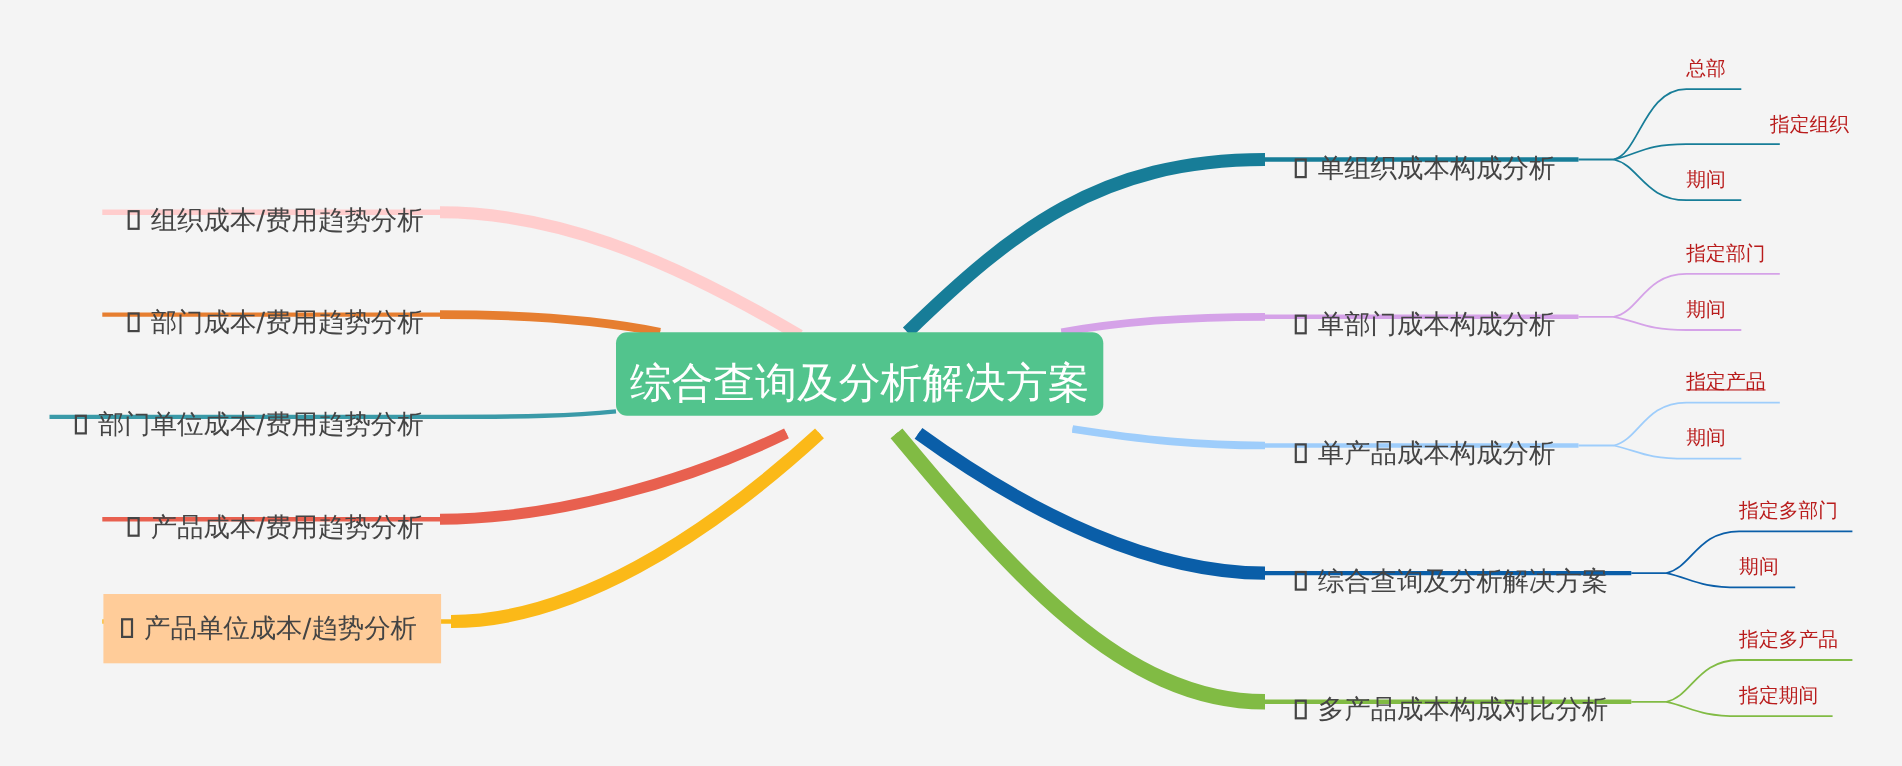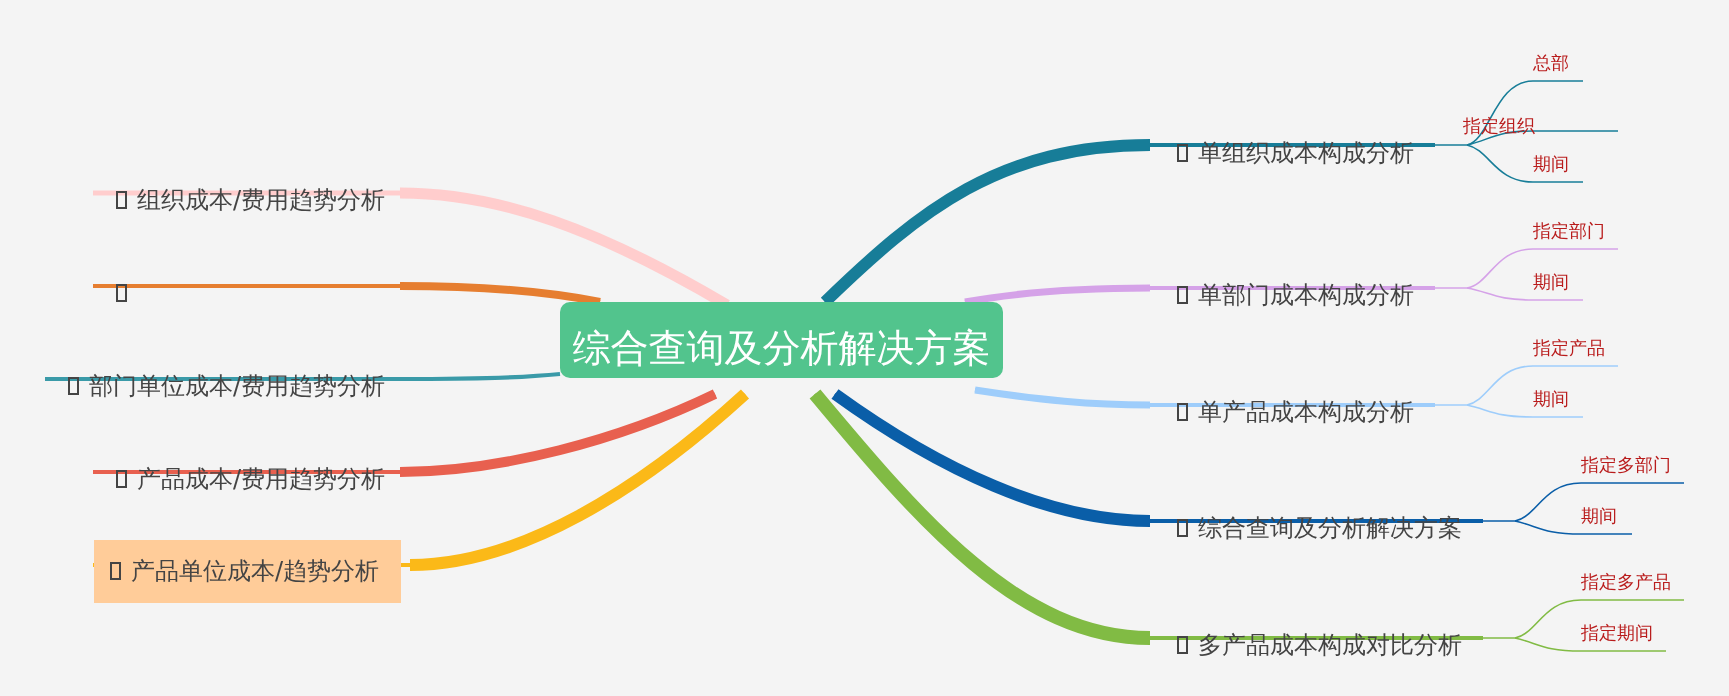--- a/index.html
+++ b/index.html
@@ -78,21 +78,21 @@
     <path d="M1515 638 C1538 643, 1543 651, 1581 651 L1666 651"></path>
   </g>
 </svg>
 
 <div class="central">综合查询及分析解决方案</div>
 
 <div class="topic" style="left:116px; top:148px;">
   <span class="box"></span><span>组织成本/费用趋势分析</span>
 </div>
 <div class="topic" style="left:116px; top:241px;">
-  <span class="box"></span>
+  <span class="box"></span><span>部门成本/费用趋势分析</span>
 </div>
 <div class="topic" style="left:68px; top:334px;">
   <span class="box"></span><span>部门单位成本/费用趋势分析</span>
 </div>
 <div class="topic" style="left:116px; top:427px;">
   <span class="box"></span><span>产品成本/费用趋势分析</span>
 </div>
 <div class="topic highlight" style="left:94px; top:503px;padding-left:16px;">
   <span class="box"></span><span>产品单位成本/趋势分析</span>
 </div>
@@ -107,26 +107,26 @@
   <span class="box"></span><span>单产品成本构成分析</span>
 </div>
 <div class="topic" style="left:1177px; top:476px;">
   <span class="box"></span><span>综合查询及分析解决方案</span>
 </div>
 <div class="topic" style="left:1177px; top:593px;">
   <span class="box"></span><span>多产品成本构成对比分析</span>
 </div>
 
 <div class="leaf" style="left:1533px; top:52px;">总部</div>
-<div class="leaf" style="left:1463px; top:103px;margin-top:12px;">指定组织</div>
+<div class="leaf" style="left:1609px; top:103px;">指定组织</div>
 <div class="leaf" style="left:1533px; top:153px;">期间</div>
 
 <div class="leaf" style="left:1533px; top:220px;">指定部门</div>
 <div class="leaf" style="left:1533px; top:271px;">期间</div>
 
-<div class="leaf" style="left:1533px; top:337px;">指定产品</div>
+<div class="leaf" style="left:1533px; top:337px;text-decoration:underline;">指定产品</div>
 <div class="leaf" style="left:1533px; top:388px;">期间</div>
 
 <div class="leaf" style="left:1581px; top:454px;">指定多部门</div>
 <div class="leaf" style="left:1581px; top:505px;">期间</div>
 
 <div class="leaf" style="left:1581px; top:571px;">指定多产品</div>
 <div class="leaf" style="left:1581px; top:622px;">指定期间</div>
 
 </body></html>

